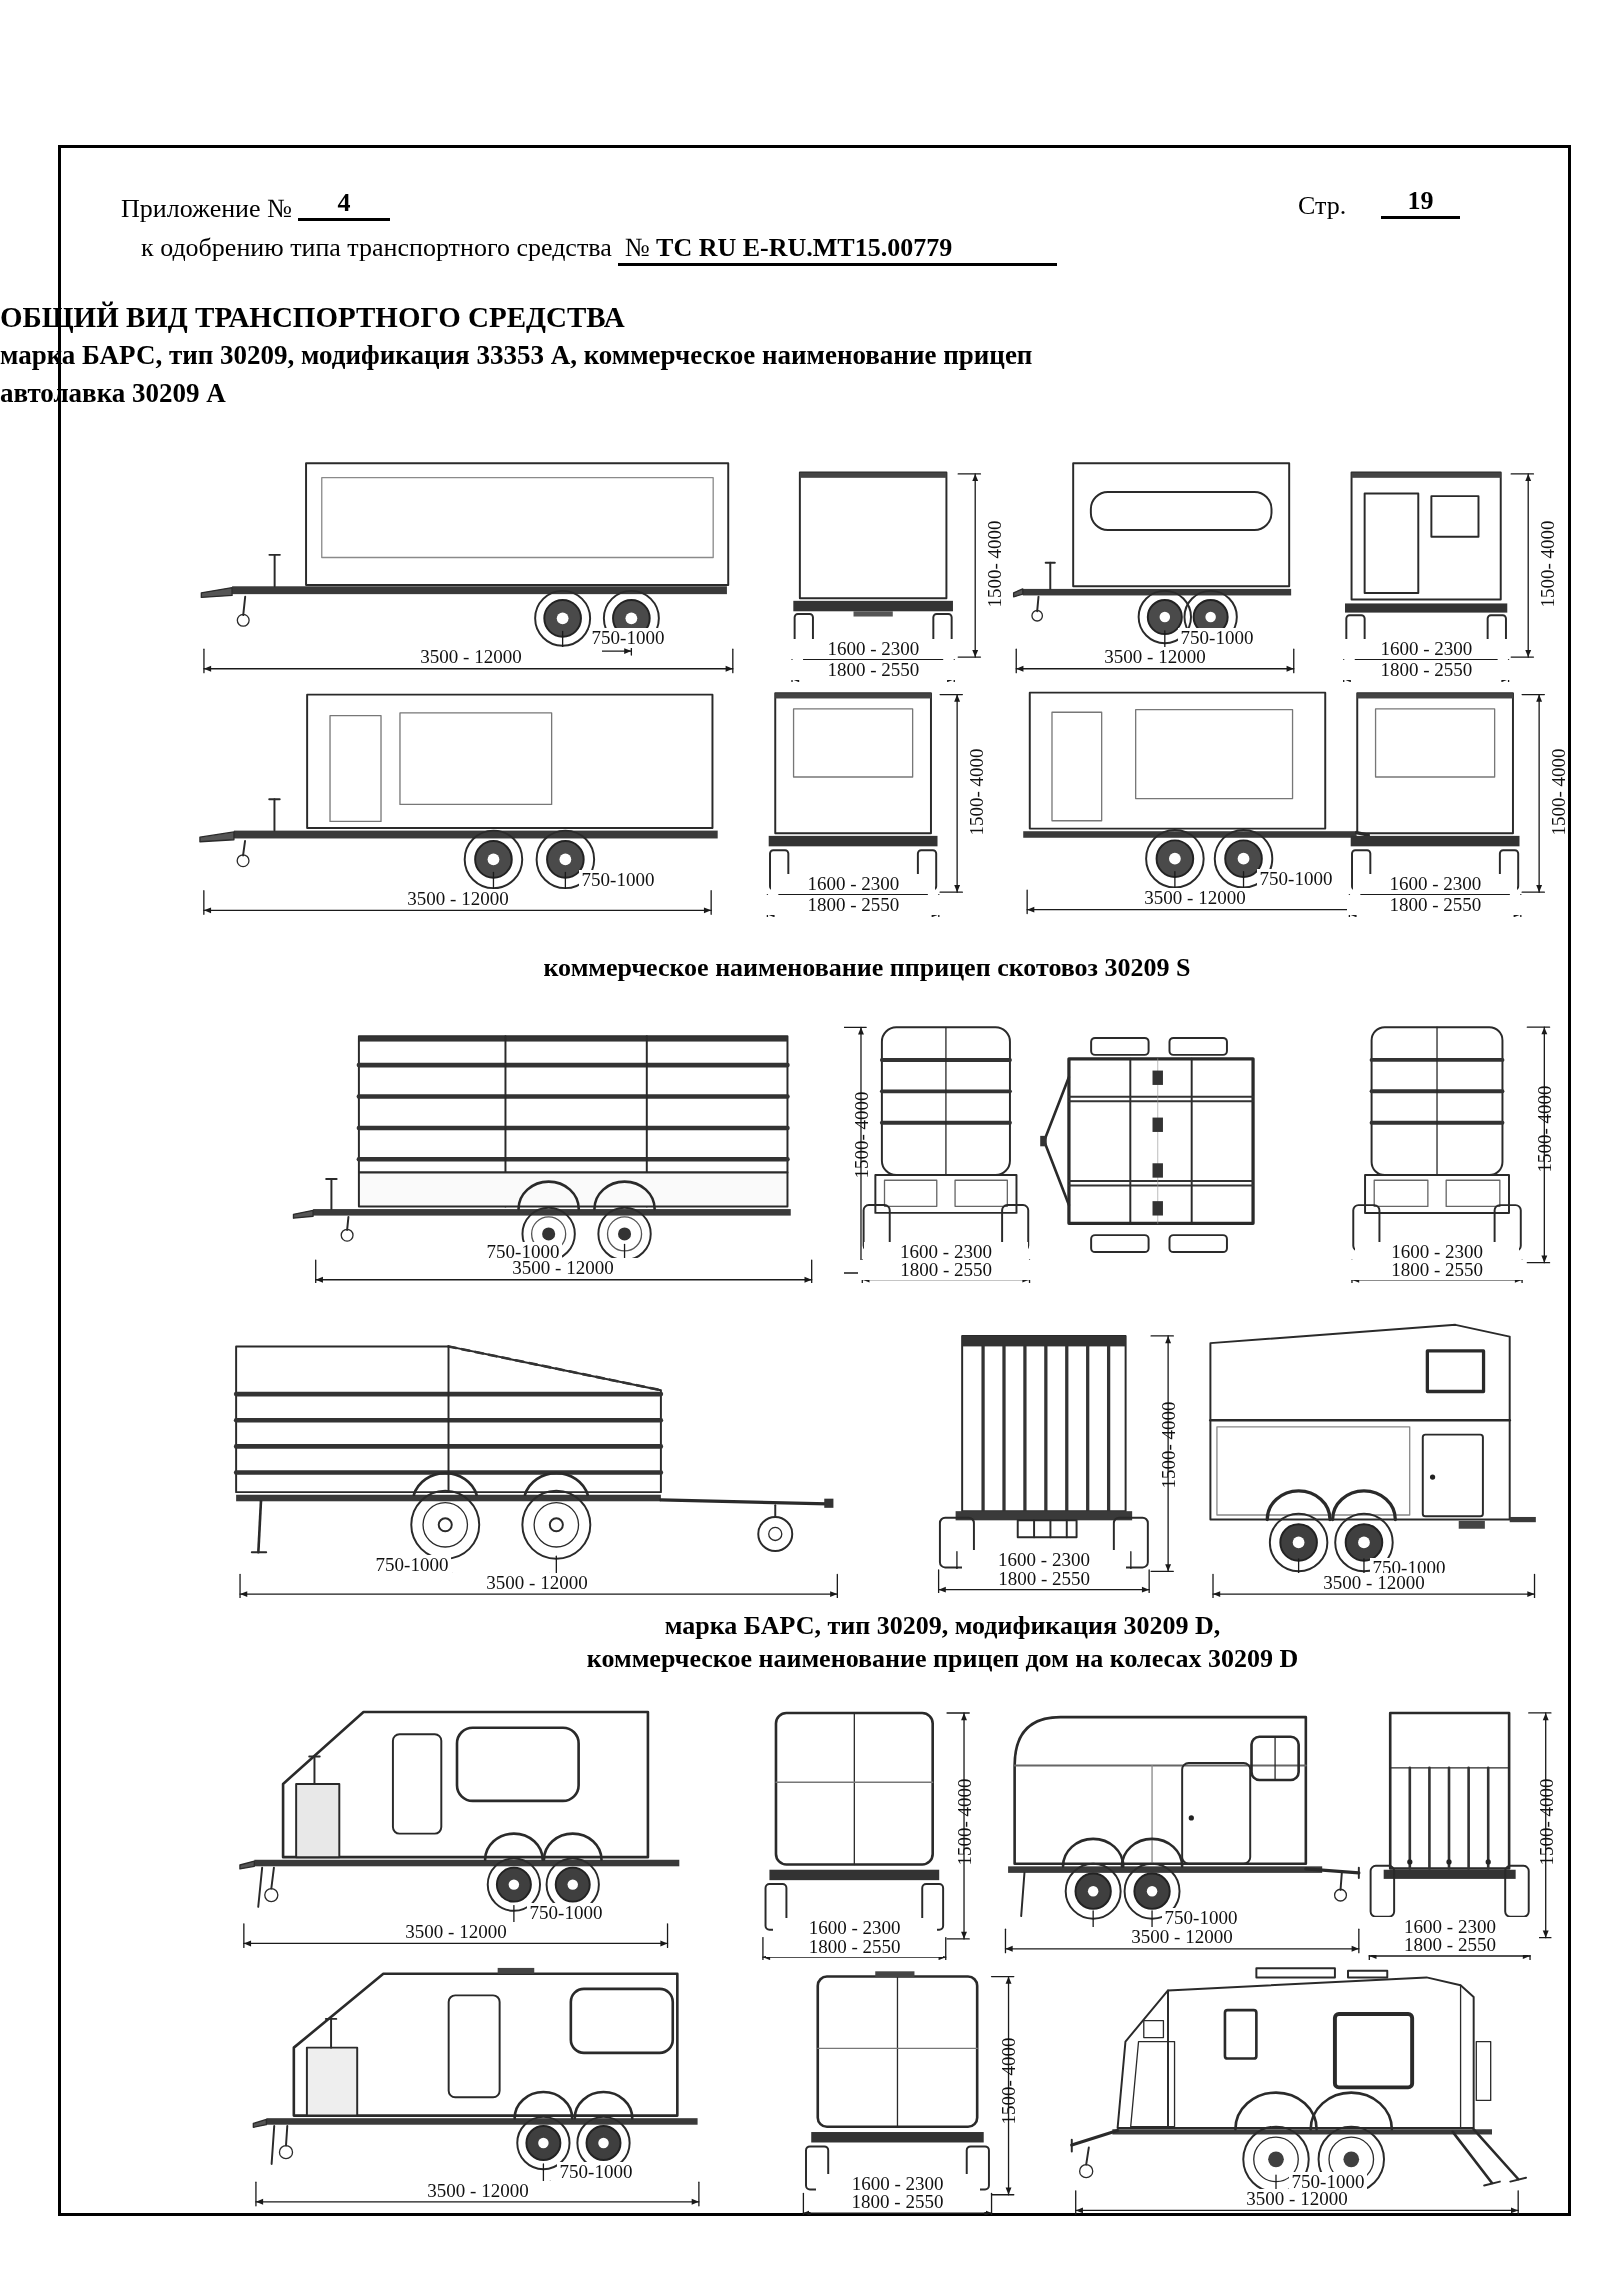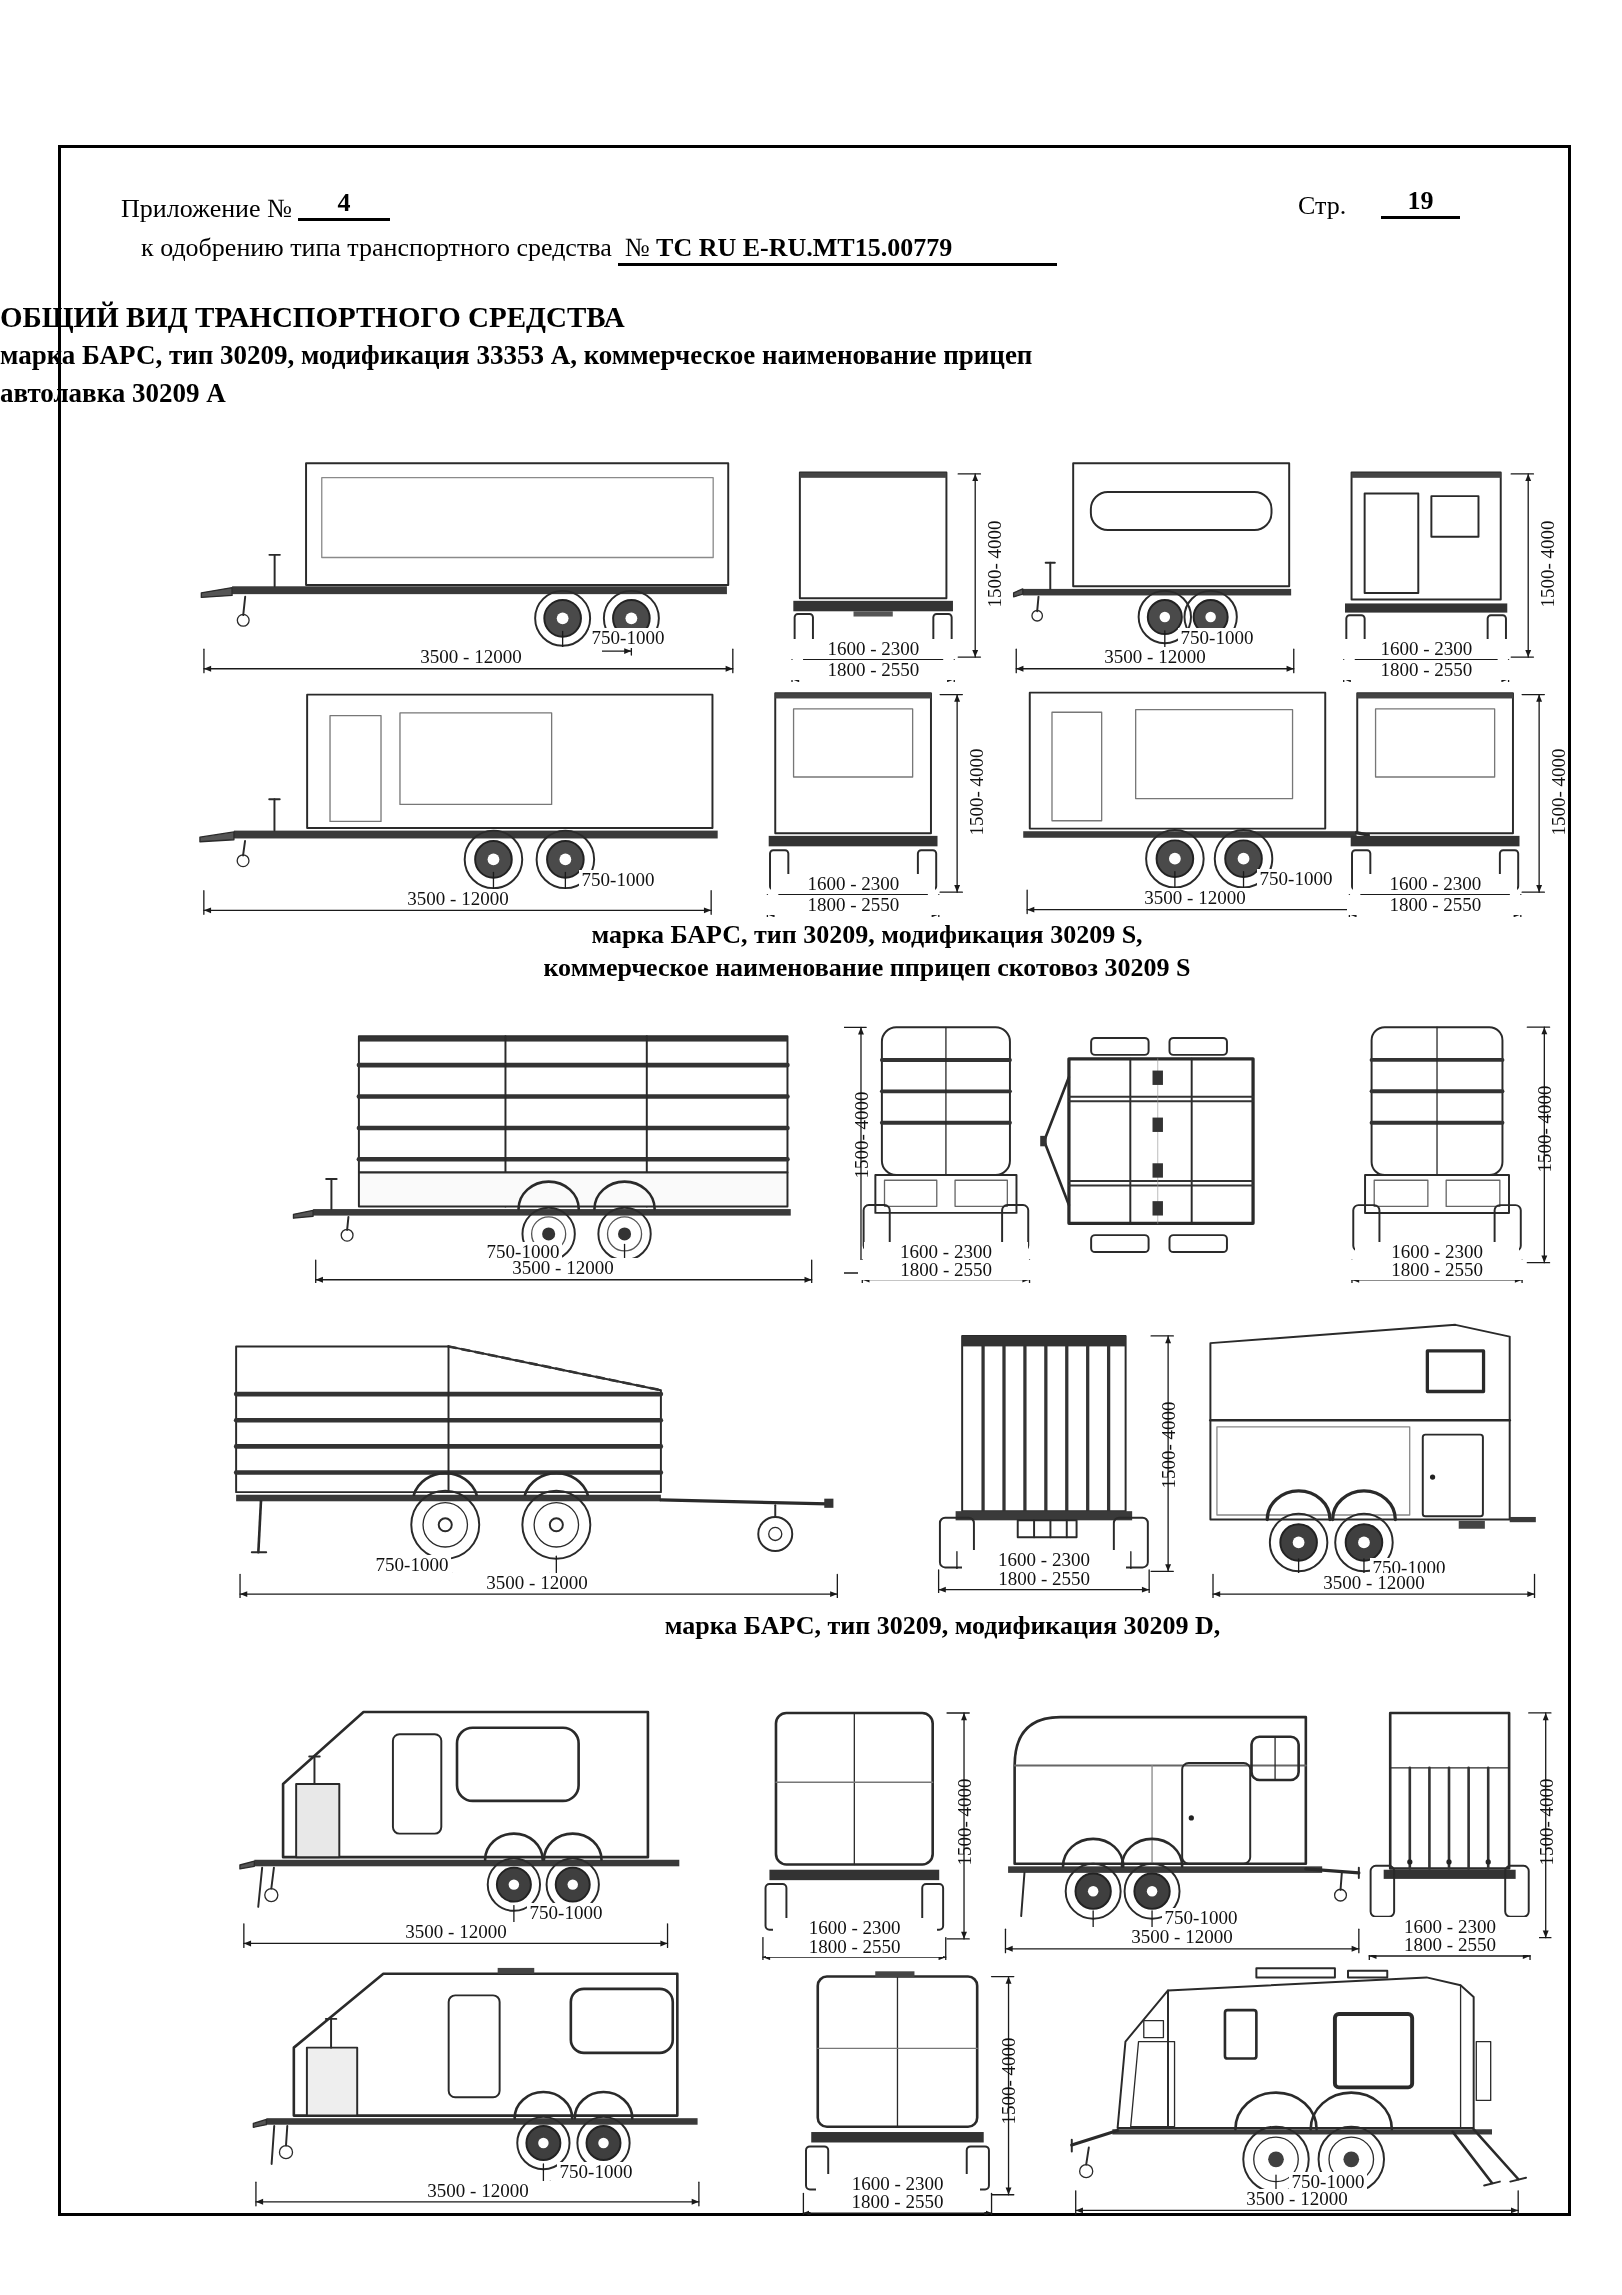--- a/index.html
+++ b/index.html
@@ -327,21 +327,20 @@
           <polygon points="312,312 307.5,301 316.5,301" stroke="none"></polygon>
           <line x1="286" y1="10" x2="320" y2="10"></line>
           <line x1="286" y1="312" x2="320" y2="312"></line>
         </g>
       </svg>
     <span class="dim-label c" style="left:18.3px;top:186px;width:164px;">1600 - 2300</span>
     <span class="dim-label c" style="left:11.8px;top:207px;width:177px;">1800 - 2550</span>
     <span class="dim-label-v" style="left:158px;top:94px;">1500- 4000</span>
   </div>
 
-  <div class="cap" style="left:131px;top:920px;width:1472px;">марка БАРС, тип 30209, модификация 30209 S,</div>
   <div class="cap" style="left:131px;top:953px;width:1472px;">коммерческое наименование пприцеп скотовоз 30209 S</div>
 
   <div class="fig" style="left:288px;top:1018px;width:537px;height:265px;">
     <svg width="537" height="265" viewBox="0 0 820 405">
       <g>
         <rect x="108" y="28" width="655" height="208"></rect>
         <rect x="108" y="28" width="655" height="8" fill="#333" stroke="none"></rect>
         <line x1="108" y1="72" x2="763" y2="72" stroke="#333" stroke-width="7"></line>
         <line x1="108" y1="120" x2="763" y2="120" stroke="#333" stroke-width="7"></line>
         <line x1="108" y1="168" x2="763" y2="168" stroke="#333" stroke-width="7"></line>
@@ -619,20 +618,21 @@
           <polygon points="516,424 505,419.5 505,428.5" stroke="none"></polygon>
           <line x1="24" y1="394" x2="24" y2="430"></line>
           <line x1="516" y1="394" x2="516" y2="430"></line>
         </g>
       </svg>
     <span class="dim-label" style="left:173px;top:241px;">750-1000</span>
     <span class="dim-label c" style="left:46px;top:256px;width:262px;">3500 - 12000</span>
   </div>
 
   <div class="cap" style="left:262px;top:1611px;width:1361px;">марка БАРС, тип 30209, модификация 30209 D,</div>
+  <div class="cap" style="left:262px;top:1644px;width:1361px;">коммерческое наименование прицеп дом на колесах 30209 D</div>
 
   <div class="fig" style="left:236px;top:1700px;width:510px;height:262px;">
     <svg width="510" height="262" viewBox="0 0 780 400">
       <g>
         <path d="M195,18 L630,18 L630,240 L72,240 L72,128 Z" stroke-width="4"></path>
         <rect x="240" y="52" width="74" height="152" rx="10"></rect>
         <rect x="338" y="42" width="186" height="112" rx="24" stroke-width="4"></rect>
         <path d="M92,128 L158,128 L158,240 L92,240 Z" fill="#e8e8e8"></path>
         <line x1="120" y1="86" x2="120" y2="128"></line>
           <line x1="112" y1="86" x2="128" y2="86"></line>

